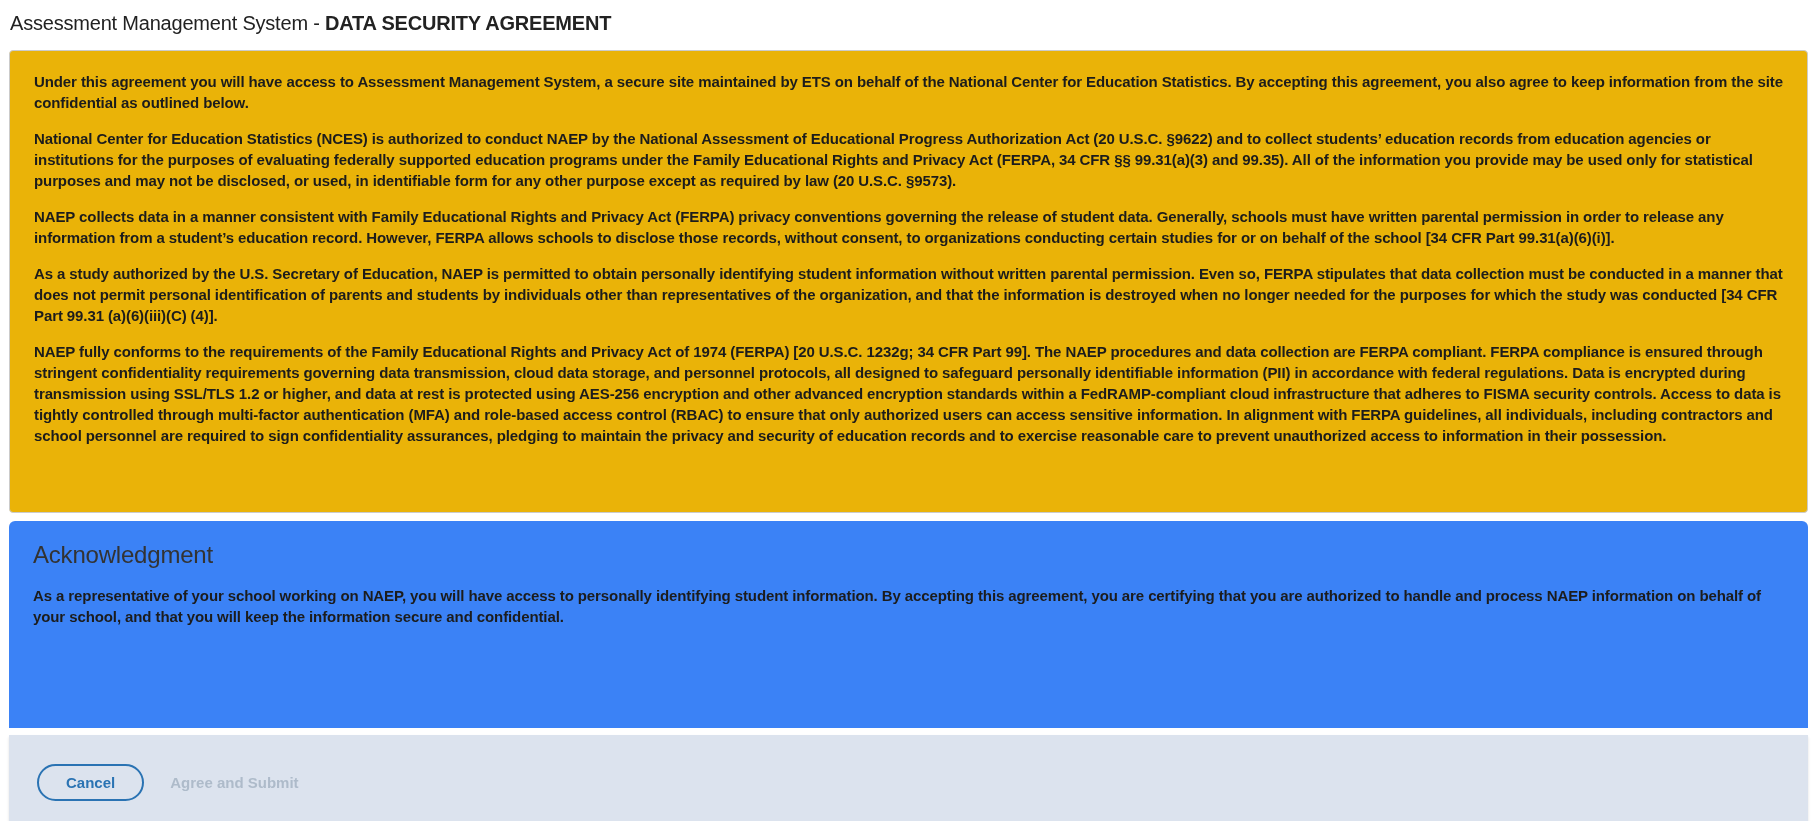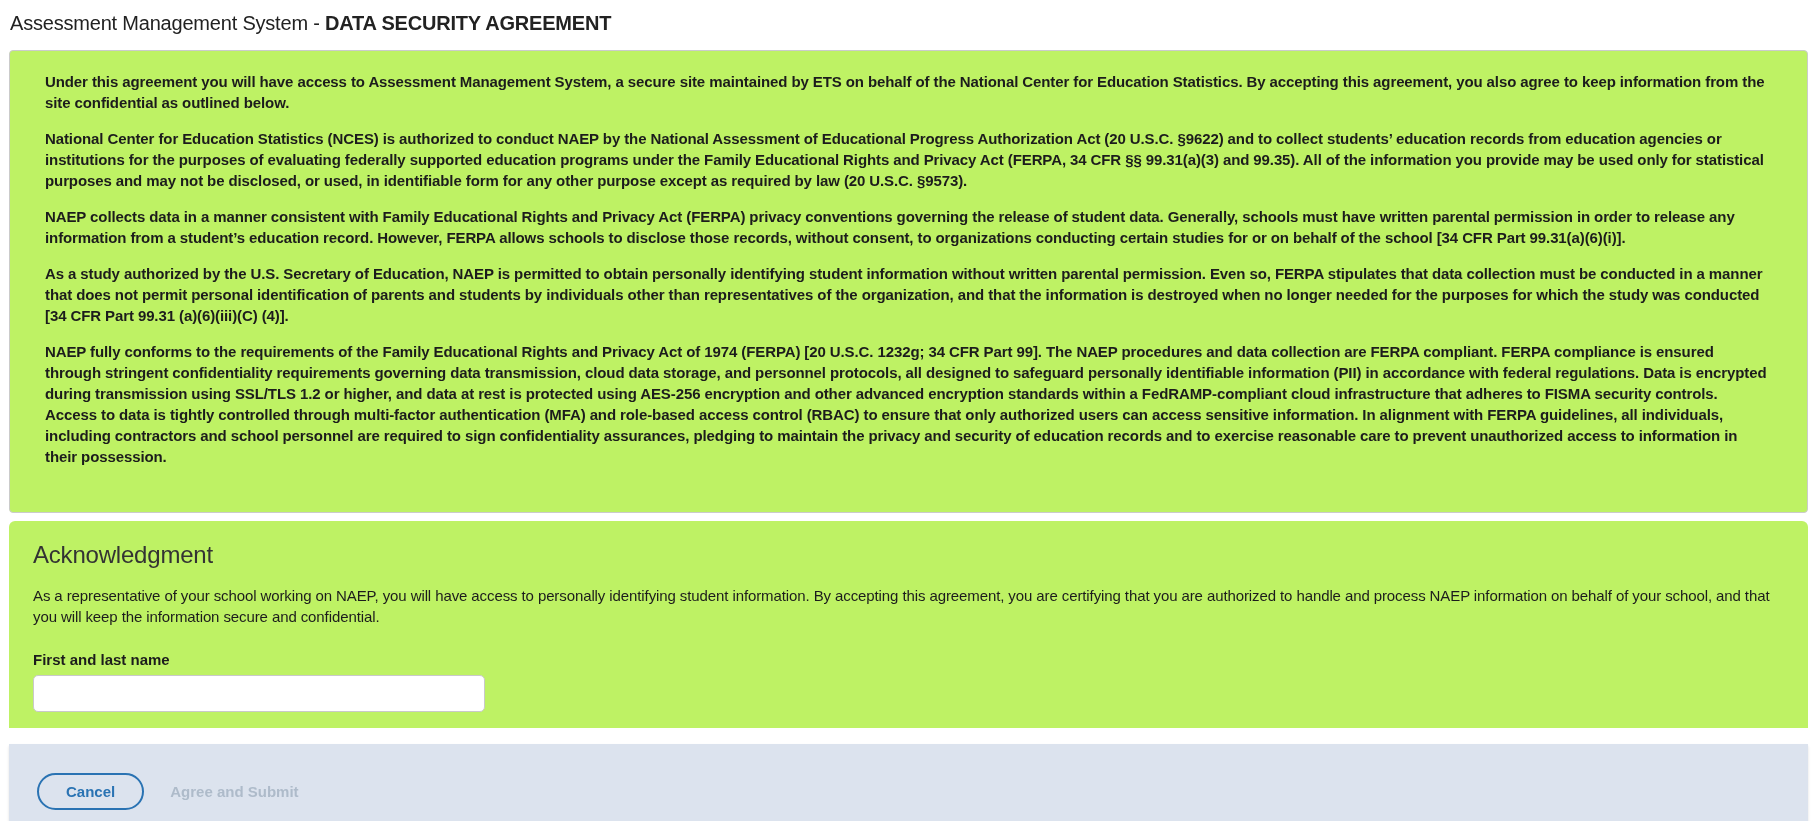--- a/index.html
+++ b/index.html
@@ -17,51 +17,51 @@
     font-weight: 400;
     color: #222222;
     letter-spacing: -0.2px;
   }
   .page-title .title-emphasis {
     font-weight: 700;
   }
   .agreement-card {
     margin: 15px 9px 0 9px;
     height: 463px;
-    background: #bef264;
+    background: #eab308;
     border: 1px solid #cbcbcb;
     border-radius: 4px;
-    padding: 20px 35px;
+    padding: 20px 24px;
     overflow: hidden;
   }
   .agreement-card p {
     font-size: 15px;
     font-weight: 700;
     line-height: 21px;
     margin-bottom: 15px;
     color: #1c1c1c;
     letter-spacing: -0.1px;
   }
   .ack-section {
-    margin: 8px 9px 16px 9px;
-    background: #bef264;
+    margin: 8px 9px 7px 9px;
+    background: #3b82f6;
     border-radius: 6px 6px 0 0;
     padding: 20px 24px 0 24px;
     height: 207px;
   }
   .ack-heading {
     font-size: 24px;
     font-weight: 400;
     color: #333333;
     letter-spacing: -0.2px;
   }
   .ack-body {
     margin-top: 16px;
     font-size: 15px;
-    font-weight: 400;
+    font-weight: 700;
     line-height: 21px;
     color: #1c1c1c;
     letter-spacing: -0.1px;
   }
   .form-row {
     margin-top: 24px;
     display: flex;
     gap: 165px;
   }
   .field {
@@ -127,23 +127,19 @@
   <p>National Center for Education Statistics (NCES) is authorized to conduct NAEP by the National Assessment of Educational Progress Authorization Act (20 U.S.C. §9622) and to collect students’ education records from education agencies or institutions for the purposes of evaluating federally supported education programs under the Family Educational Rights and Privacy Act (FERPA, 34 CFR §§ 99.31(a)(3) and 99.35). All of the information you provide may be used only for statistical purposes and may not be disclosed, or used, in identifiable form for any other purpose except as required by law (20 U.S.C. §9573).</p>
   <p>NAEP collects data in a manner consistent with Family Educational Rights and Privacy Act (FERPA) privacy conventions governing the release of student data. Generally, schools must have written parental permission in order to release any information from a student’s education record. However, FERPA allows schools to disclose those records, without consent, to organizations conducting certain studies for or on behalf of the school [34 CFR Part 99.31(a)(6)(i)].</p>
   <p>As a study authorized by the U.S. Secretary of Education, NAEP is permitted to obtain personally identifying student information without written parental permission. Even so, FERPA stipulates that data collection must be conducted in a manner that does not permit personal identification of parents and students by individuals other than representatives of the organization, and that the information is destroyed when no longer needed for the purposes for which the study was conducted [34 CFR Part 99.31 (a)(6)(iii)(C) (4)].</p>
   <p>NAEP fully conforms to the requirements of the Family Educational Rights and Privacy Act of 1974 (FERPA) [20 U.S.C. 1232g; 34 CFR Part 99]. The NAEP procedures and data collection are FERPA compliant. FERPA compliance is ensured through stringent confidentiality requirements governing data transmission, cloud data storage, and personnel protocols, all designed to safeguard personally identifiable information (PII) in accordance with federal regulations. Data is encrypted during transmission using SSL/TLS 1.2 or higher, and data at rest is protected using AES-256 encryption and other advanced encryption standards within a FedRAMP-compliant cloud infrastructure that adheres to FISMA security controls. Access to data is tightly controlled through multi-factor authentication (MFA) and role-based access control (RBAC) to ensure that only authorized users can access sensitive information. In alignment with FERPA guidelines, all individuals, including contractors and school personnel are required to sign confidentiality assurances, pledging to maintain the privacy and security of education records and to exercise reasonable care to prevent unauthorized access to information in their possession.</p>
 </div>
 
 <div class="ack-section">
   <h2 class="ack-heading">Acknowledgment</h2>
   <p class="ack-body">As a representative of your school working on NAEP, you will have access to personally identifying student information. By accepting this agreement, you are certifying that you are authorized to handle and process NAEP information on behalf of your school, and that you will keep the information secure and confidential.</p>
   <div class="form-row">
-    <div class="field">
-      <label>First and last name</label>
-      <input type="text" value="" style="">
-    </div>
   </div>
 </div>
 
 <div class="footer-bar">
   <button class="cancel-button">Cancel</button>
   <button class="submit-button" disabled="">Agree and Submit</button>
 </div>
 
 </body></html>

